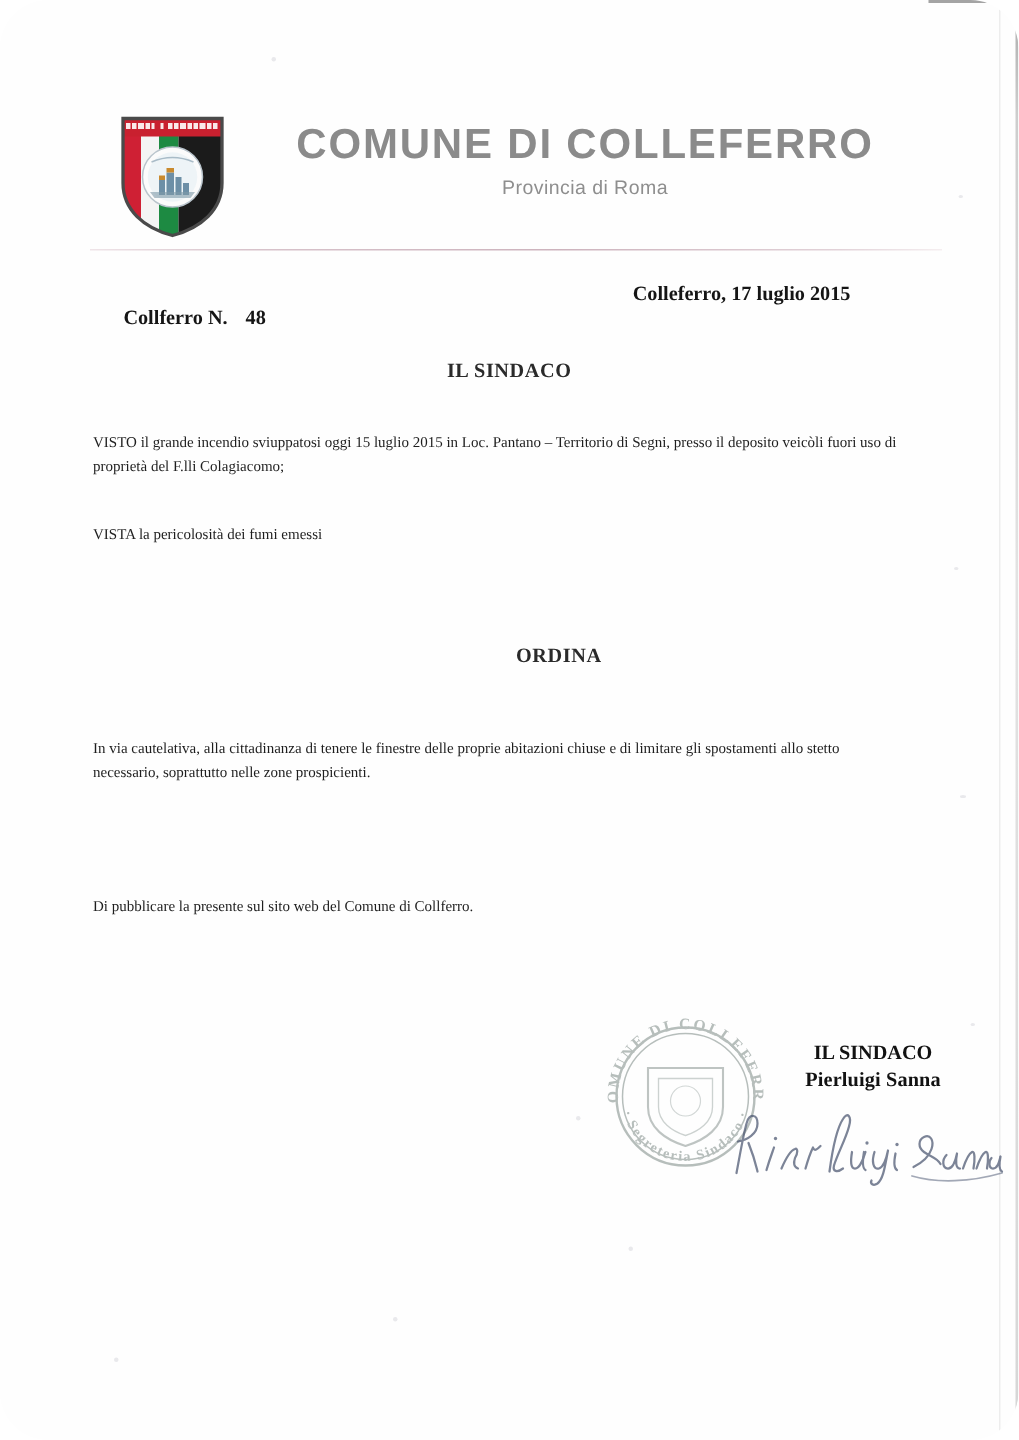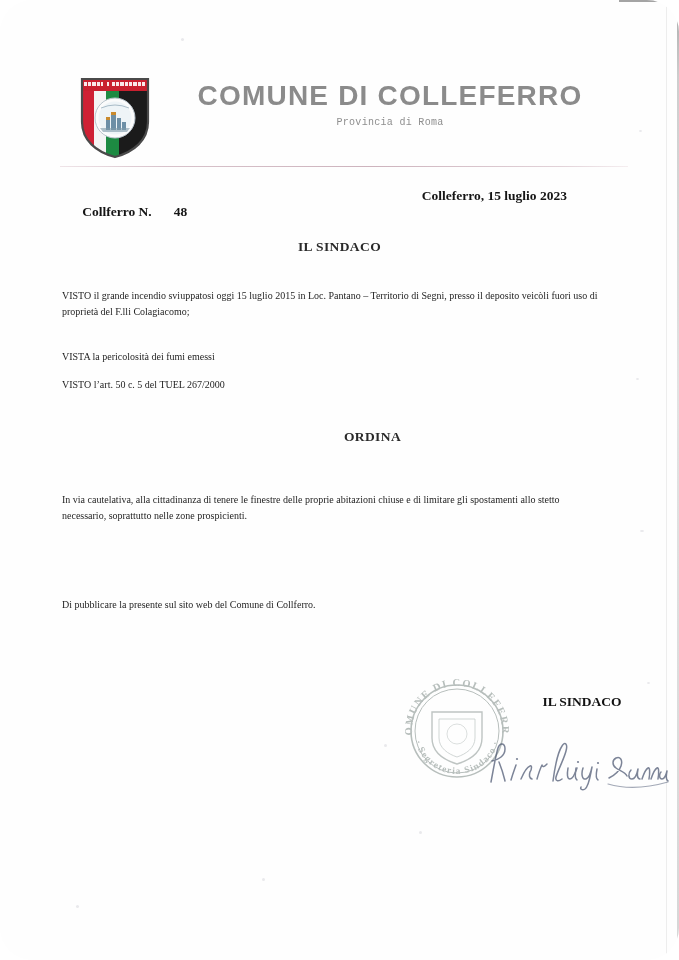--- a/index.html
+++ b/index.html
@@ -79,22 +79,22 @@
   .org-title {
     font-family: "Liberation Sans", "DejaVu Sans", sans-serif;
     font-size: 28px;
     font-weight: bold;
     letter-spacing: 1.2px;
     color: #8b8b8b;
     line-height: 1.15;
     white-space: nowrap;
   }
   .org-subtitle {
-    font-family: Liberation Mono, monospace;
-    font-size: 10px;
+    font-family: Liberation Sans, sans-serif;
+    font-size: 13px;
     font-weight: normal;
     letter-spacing: .3px;
     color: #8e8e8e;
     margin-top: 5px;
   }
 
   .rule {
     position: absolute;
     left: 60px;
     top: 166px;
@@ -111,21 +111,21 @@
     width: 505px;
     display: flex;
     justify-content: space-between;
     align-items: baseline;
     font-size: 13.5px;
     font-weight: bold;
     color: #151515;
   }
   .meta-left { white-space: pre; }
   .ord-label { }
-  .ord-number { margin-left: 22px; }
+  .ord-number { margin-left: 12px; }
   .meta-right { white-space: nowrap; }
 
   
   .centered-heading {
     position: absolute;
     left: 0;
     width: 679px;
     text-align: center;
     font-size: 13.5px;
     font-weight: bold;
@@ -282,30 +282,29 @@
       <div class="org-subtitle">Provincia di Roma</div>
     </div>
   </div>
 
   <div class="rule"></div>
 
   <div class="meta-row">
     <div class="meta-left">
       <span class="ord-label">Collferro N.</span><span class="ord-number">48</span>
     </div>
-    <div class="meta-right">Colleferro, 15 luglio 2023</div>
+    <div class="meta-right">Colleferro, 17 luglio 2015</div>
   </div>
 
   <div class="centered-heading h-sindaco">IL SINDACO</div>
 
   <div class="body-block para-visto">VISTO il grande incendio sviuppatosi oggi 15 luglio 2015  in Loc. Pantano – Territorio di Segni,  presso il deposito veicòli fuori uso di proprietà del F.lli Colagiacomo;</div>
 
   <div class="body-block para-vista">VISTA la pericolosità dei fumi emessi</div>
 
-  <div class="body-block para-art">VISTO l’art. 50 c. 5 del TUEL 267/2000</div>
 
   <div class="centered-heading h-ordina">ORDINA</div>
 
   <div class="body-block para-ordina">In via cautelativa, alla cittadinanza di tenere le finestre delle proprie  abitazioni chiuse e di limitare gli spostamenti allo stetto necessario, soprattutto nelle zone prospicienti.</div>
 
   <div class="body-block para-pubbl">Di pubblicare la presente sul sito web del Comune di Collferro.</div>
 
   <div class="sig-area">
 
     <div class="stamp">
@@ -324,20 +323,21 @@
           <textPath href="#arcTop" startOffset="50%" text-anchor="middle">COMUNE DI COLLEFERRO</textPath>
         </text>
         <text font-family="Liberation Serif, serif" font-size="9.5" font-weight="bold" fill="#7d8a86" letter-spacing="1.2">
           <textPath href="#arcBot" startOffset="50%" text-anchor="middle">· Segreteria Sindaco ·</textPath>
         </text>
       </svg>
     </div>
 
     <div class="sig-text">
       <div>IL SINDACO</div>
+      <div class="sig-name">Pierluigi Sanna</div>
     </div>
 
     <div class="signature">
       <svg viewBox="0 0 185 62" xmlns="http://www.w3.org/2000/svg">
         <g fill="none" stroke="#4a5570" stroke-width="1.5" stroke-linecap="round" stroke-linejoin="round" opacity=".88">
 
           <path d="M6 50 C9 34 11 22 13 16 C15 10 20 11 20 17 C20 24 13 28 7 29"></path>
           <path d="M14 30 C18 40 19 45 20 49"></path>
 
           <path d="M26 48 C28 41 30 36 31 33"></path>

